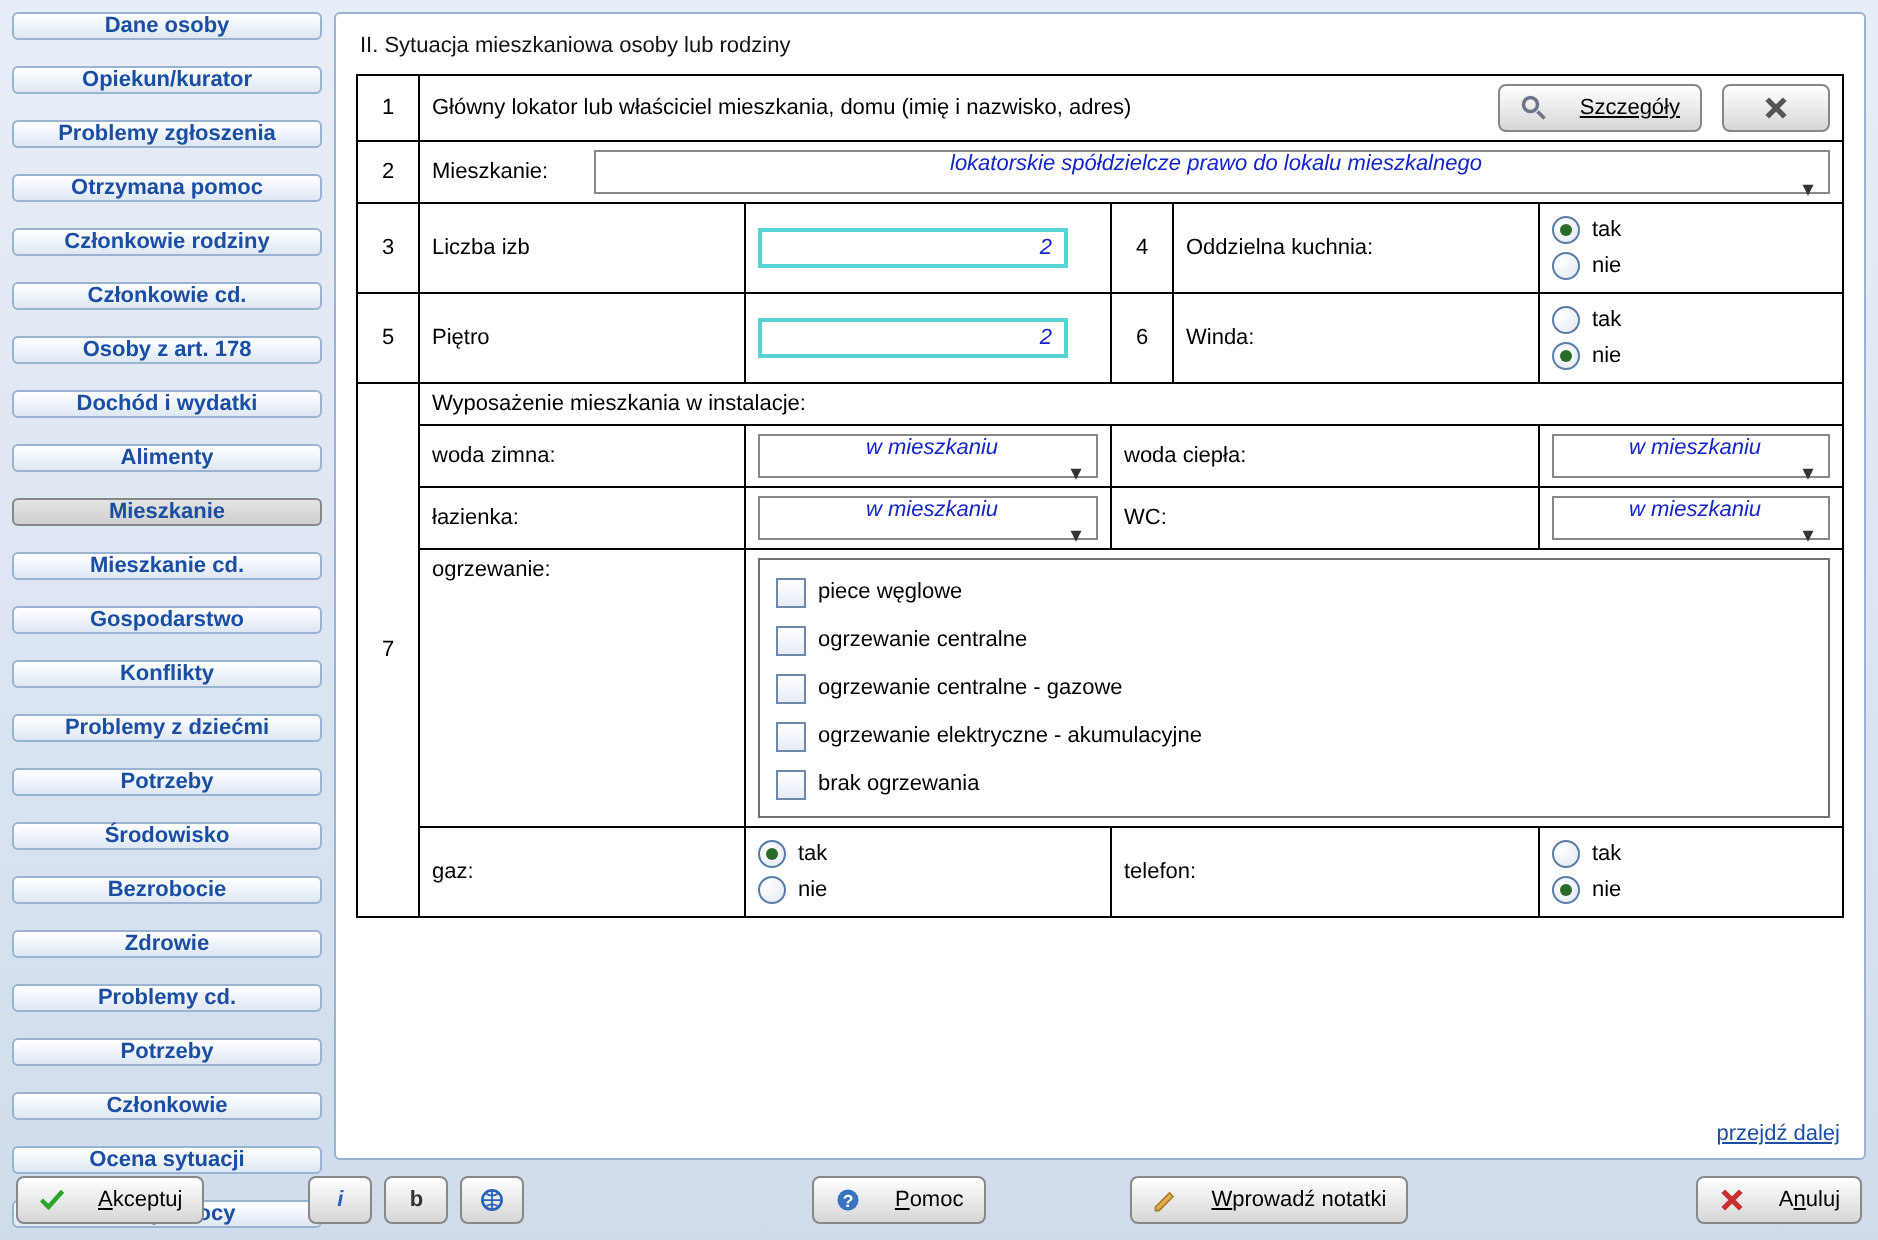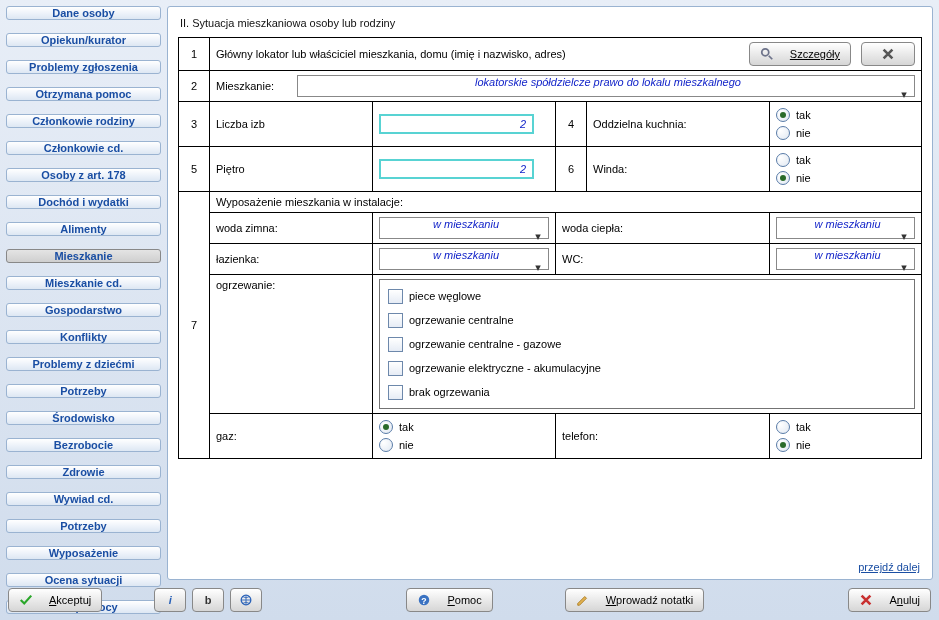--- a/index.html
+++ b/index.html
@@ -254,23 +254,23 @@
         <div class="side-btn">Alimenty</div>
         <div class="side-btn active">Mieszkanie</div>
         <div class="side-btn">Mieszkanie cd.</div>
         <div class="side-btn">Gospodarstwo</div>
         <div class="side-btn">Konflikty</div>
         <div class="side-btn">Problemy z dziećmi</div>
         <div class="side-btn">Potrzeby</div>
         <div class="side-btn">Środowisko</div>
         <div class="side-btn">Bezrobocie</div>
         <div class="side-btn">Zdrowie</div>
-        <div class="side-btn">Wywiad cd.</div>
+        <div class="side-btn">Problemy cd.</div>
         <div class="side-btn">Potrzeby</div>
-        <div class="side-btn">Wyposażenie</div>
+        <div class="side-btn">Członkowie</div>
         <div class="side-btn">Ocena sytuacji</div>
         <div class="side-btn">Plan pomocy</div>
         <div class="side-btn">Plan pomocy cd.</div>
       </div>
 
     <div class="main">
       <div class="section-title">II. Sytuacja mieszkaniowa osoby lub rodziny</div>
 
       <table class="form">
         <tbody>

